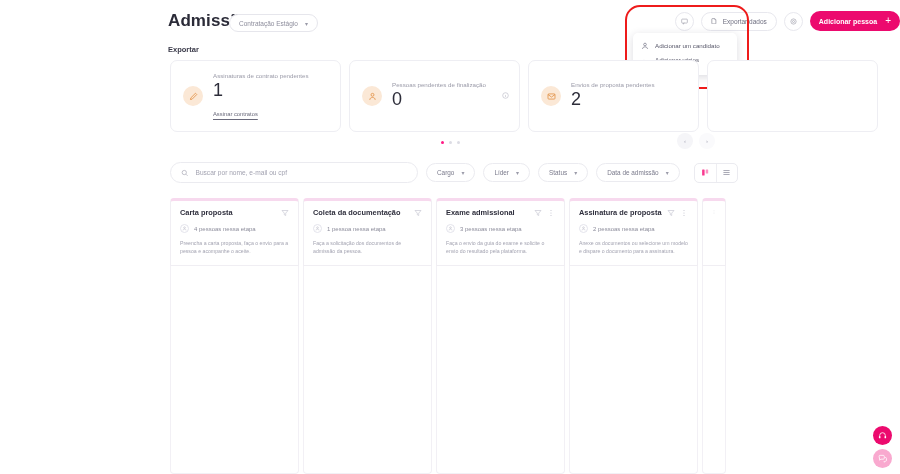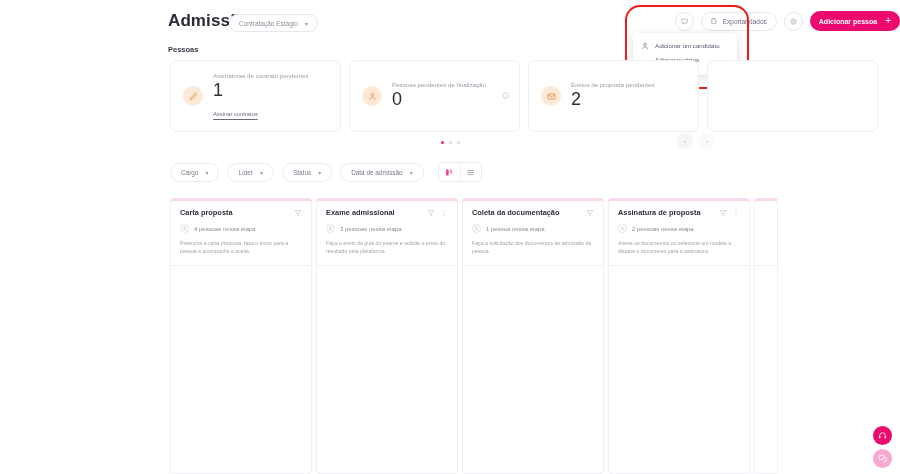--- a/index.html
+++ b/index.html
@@ -136,21 +136,21 @@
     display: flex; align-items: center; overflow:hidden; background:#fff;
   }
   .vt { width: 21px; height: 100%; display:flex; align-items:center; justify-content:center; }
   .vt + .vt { border-left: 1px solid #eeeef2; }
 
   
   .board {
     position: absolute; left: 170px; top: 198px; right: 0; bottom: 0;
     display: flex; gap: 4px; overflow: hidden;
   }
-  .column { width: 142px; flex: none; display: flex; flex-direction: column; }
+  .column { width: 129px; flex: none; display: flex; flex-direction: column; }
   .col-head {
     background: #fff; border: 1px solid #f0eef3; border-top: 3px solid #f7d9ee;
     border-radius: 4px 4px 0 0; padding: 7px 9px 9px;
     min-height: 68px;
   }
   .col-title-row { display: flex; align-items: center; justify-content: space-between; gap:4px; }
   .col-title { font-size: 7.4px; font-weight: 700; color: #2f2f3d; }
   .col-acts { display: flex; align-items: center; gap: 5px; color:#c5c5d0; }
   .col-count {
     display: flex; align-items: center; gap: 5px;
@@ -235,21 +235,21 @@
           <path d="M1.6 14 c0-2.6 2-4 4.4-4 s4.4 1.4 4.4 4"></path>
         <circle cx="12" cy="5.4" r="1.9"></circle>
           <path d="M11.4 10.2 c2 .2 3.2 1.5 3.2 3.8"></path>
       </svg>
       <span>Adicionar vários candidatos</span>
     </div>
   </div>
 
   <div class="annot"></div>
 
-  <div class="insights-label">Pessoas</div>
+  <div class="insights-label">Exportar</div>
 
   <div class="cards-row">
 
     <div class="icard">
       <div class="ic-circle">
         <svg width="9" height="9" viewBox="0 0 16 16" fill="none" stroke="#e08c3e" stroke-width="1.4">
           <path d="M11.5 2.2 13.8 4.5 5.6 12.7 2.6 13.4 3.3 10.4 Z"></path>
         </svg>
       </div>
       <div class="ic-body">
@@ -299,20 +299,27 @@
     <span class="dot"></span>
     <span class="dot"></span>
   </div>
 
   <div class="pager">
     <div class="pg">‹</div>
     <div class="pg light">›</div>
   </div>
 
   <div class="filterbar">
+    <div class="searchbox">
+      <svg width="8" height="8" viewBox="0 0 16 16" fill="none" stroke="#a9a9b6" stroke-width="1.5">
+        <circle cx="7" cy="7" r="4.6"></circle>
+          <path d="M10.5 10.5 14 14"></path>
+      </svg>
+      <input class="search-input" type="text" placeholder="Buscar por nome, e-mail ou cpf" style="">
+    </div>
 
     <div class="chip">
       <span>Cargo</span>
       <span class="cv">▾</span>
     </div>
     <div class="chip">
       <span>Líder</span>
       <span class="cv">▾</span>
     </div>
     <div class="chip">
@@ -361,66 +368,66 @@
           <span>4 pessoas nessa etapa</span>
         </div>
         <div class="col-desc">Preencha a carta proposta, faça o envio para a pessoa e acompanhe o aceite.</div>
       </div>
       <div class="col-body"></div>
     </div>
 
     <div class="column">
       <div class="col-head">
         <div class="col-title-row">
-          <span class="col-title">Exame admissional</span>
+          <span class="col-title">Coleta da documentação</span>
           <span class="col-acts">
             <svg width="8" height="8" viewBox="0 0 16 16" fill="none" stroke="currentColor" stroke-width="1.3">
                 <path d="M2 3h12l-4.6 5.3V13L6.6 11.5V8.3Z"></path>
-              </svg>
-            <svg width="8" height="8" viewBox="0 0 16 16" fill="currentColor">
-              <circle cx="8" cy="3" r="1.2"></circle>
-                <circle cx="8" cy="8" r="1.2"></circle>
-                <circle cx="8" cy="13" r="1.2"></circle>
               </svg>
           </span>
         </div>
         <div class="col-count">
           <span class="cnt-av">
             <svg width="5" height="5" viewBox="0 0 16 16" fill="none" stroke="#b5b5c2" stroke-width="1.6">
               <circle cx="8" cy="5.2" r="2.6"></circle>
                 <path d="M3.2 14c0-2.7 2.2-4.2 4.8-4.2s4.8 1.5 4.8 4.2"></path>
               </svg>
           </span>
-          <span>3 pessoas nessa etapa</span>
-        </div>
-        <div class="col-desc">Faça o envio da guia do exame e solicite o envio do resultado pela plataforma.</div>
+          <span>1 pessoa nessa etapa</span>
+        </div>
+        <div class="col-desc">Faça a solicitação dos documentos de admissão da pessoa.</div>
       </div>
       <div class="col-body"></div>
     </div>
 
     <div class="column">
       <div class="col-head">
         <div class="col-title-row">
-          <span class="col-title">Coleta da documentação</span>
+          <span class="col-title">Exame admissional</span>
           <span class="col-acts">
             <svg width="8" height="8" viewBox="0 0 16 16" fill="none" stroke="currentColor" stroke-width="1.3">
                 <path d="M2 3h12l-4.6 5.3V13L6.6 11.5V8.3Z"></path>
+              </svg>
+            <svg width="8" height="8" viewBox="0 0 16 16" fill="currentColor">
+              <circle cx="8" cy="3" r="1.2"></circle>
+                <circle cx="8" cy="8" r="1.2"></circle>
+                <circle cx="8" cy="13" r="1.2"></circle>
               </svg>
           </span>
         </div>
         <div class="col-count">
           <span class="cnt-av">
             <svg width="5" height="5" viewBox="0 0 16 16" fill="none" stroke="#b5b5c2" stroke-width="1.6">
               <circle cx="8" cy="5.2" r="2.6"></circle>
                 <path d="M3.2 14c0-2.7 2.2-4.2 4.8-4.2s4.8 1.5 4.8 4.2"></path>
               </svg>
           </span>
-          <span>1 pessoa nessa etapa</span>
-        </div>
-        <div class="col-desc">Faça a solicitação dos documentos de admissão da pessoa.</div>
+          <span>3 pessoas nessa etapa</span>
+        </div>
+        <div class="col-desc">Faça o envio da guia do exame e solicite o envio do resultado pela plataforma.</div>
       </div>
       <div class="col-body"></div>
     </div>
 
     <div class="column">
       <div class="col-head">
         <div class="col-title-row">
           <span class="col-title">Assinatura de proposta</span>
           <span class="col-acts">
             <svg width="8" height="8" viewBox="0 0 16 16" fill="none" stroke="currentColor" stroke-width="1.3">

